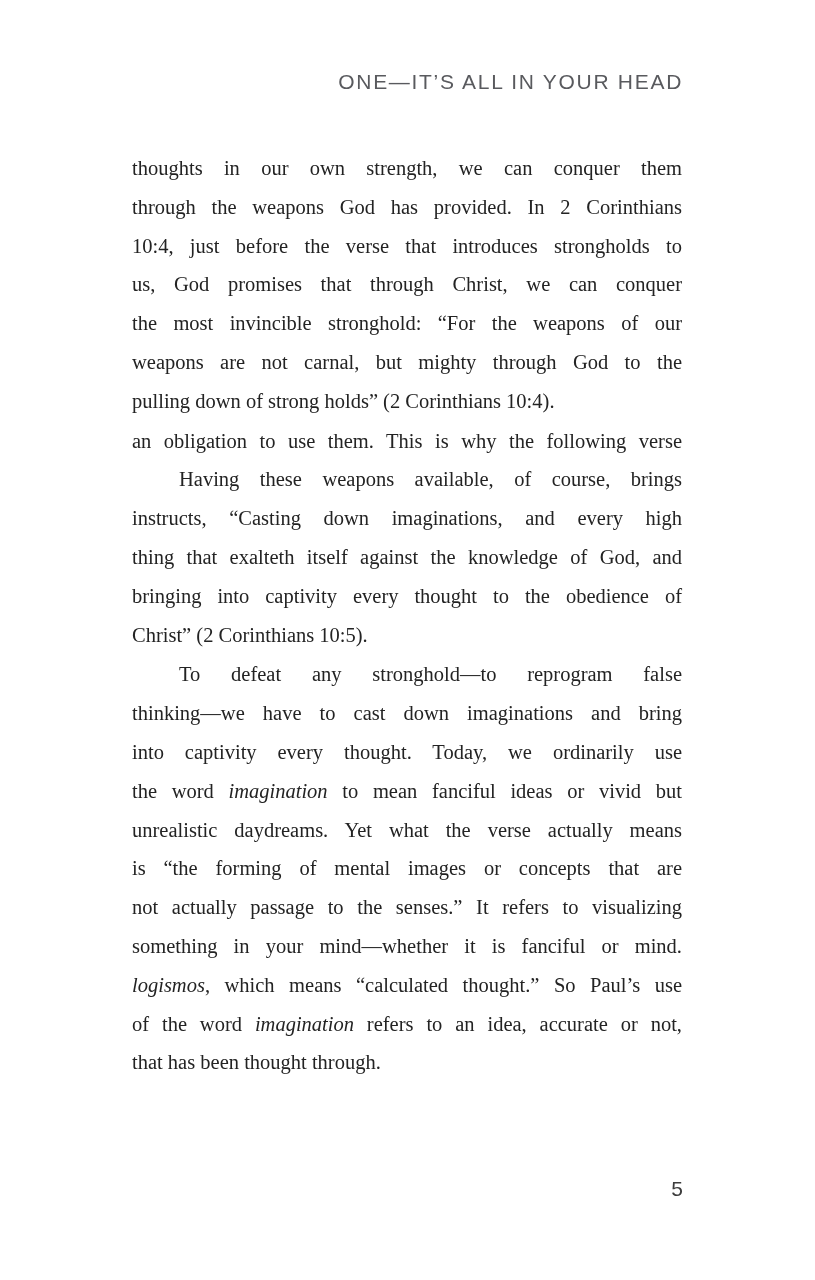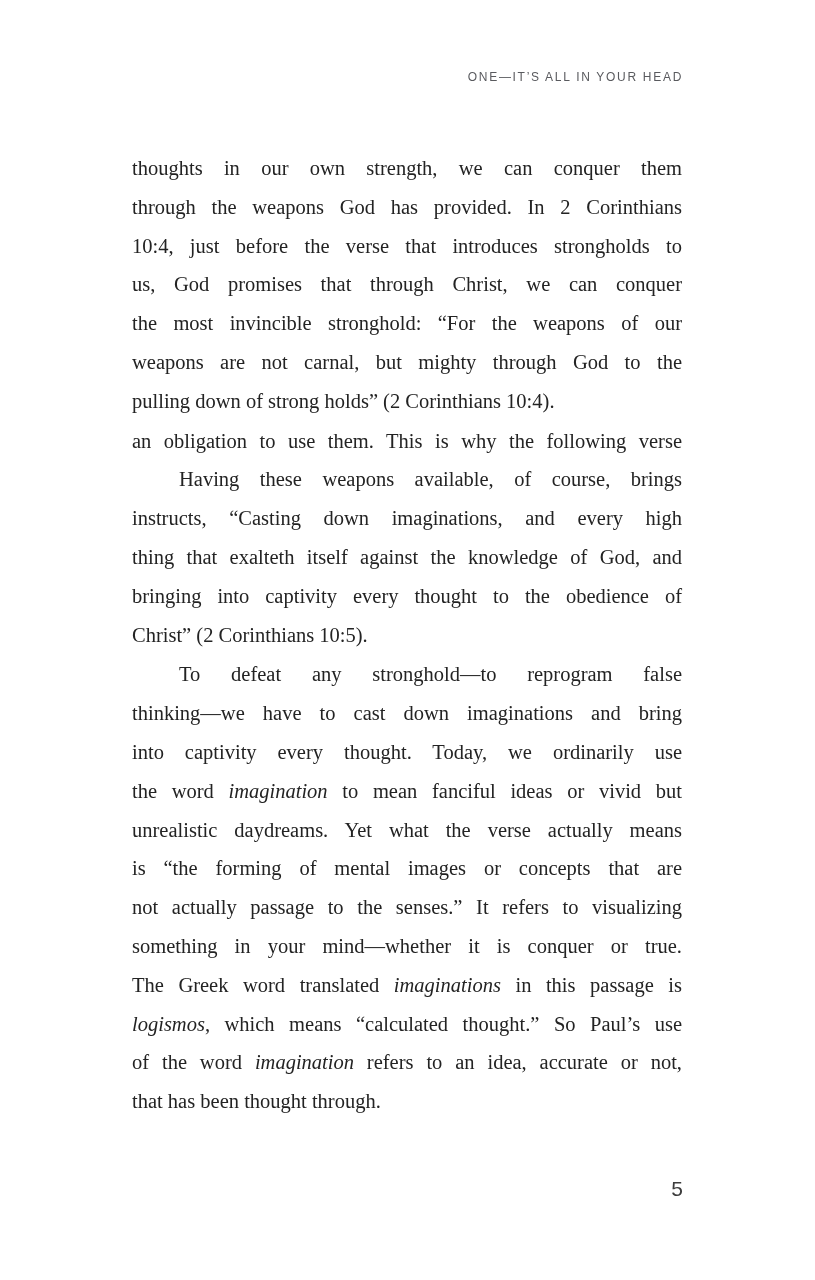--- a/index.html
+++ b/index.html
@@ -15,21 +15,21 @@
     overflow: hidden;
     font-family: "Liberation Serif", serif;
   }
   .running-header {
     position: absolute;
     top: 70px;
     left: 131px;
     width: 552px;
     text-align: right;
     font-family: "Liberation Sans", sans-serif;
-    font-size: 12px;
+    font-size: 21px;
     font-weight: 400;
     letter-spacing: 1.7px;
     color: #595a5e;
     white-space: nowrap;
   }
   .body-text {
     position: absolute;
     top: 148px;
     left: 131px;
     width: 552px;
@@ -86,22 +86,21 @@
         <div class="line line-last">Christ” (2 Corinthians 10:5).</div>
       </div>
       <div class="paragraph">
         <div class="line indented">To defeat any stronghold—to reprogram false</div>
         <div class="line">thinking—we have to cast down imaginations and bring</div>
         <div class="line">into captivity every thought. Today, we ordinarily use</div>
         <div class="line">the word <i>imagination</i> to mean fanciful ideas or vivid but</div>
         <div class="line">unrealistic daydreams. Yet what the verse actually means</div>
         <div class="line">is “the forming of mental images or concepts that are</div>
         <div class="line">not actually passage to the senses.” It refers to visualizing</div>
-        <div class="line">something in your mind—whether it is conquer or true.</div>
-        <div class="line">The Greek word translated <i>imaginations</i> in this passage is</div>
+        <div class="line">something in your mind—whether it is fanciful or mind.</div>
         <div class="line"><i>logismos</i>, which means “calculated thought.” So Paul’s use</div>
         <div class="line">of the word <i>imagination</i> refers to an idea, accurate or not,</div>
         <div class="line line-last">that has been thought through.</div>
       </div>
     </div>
 
   <div class="page-number">5</div>
 </div>
 
 </body></html>

